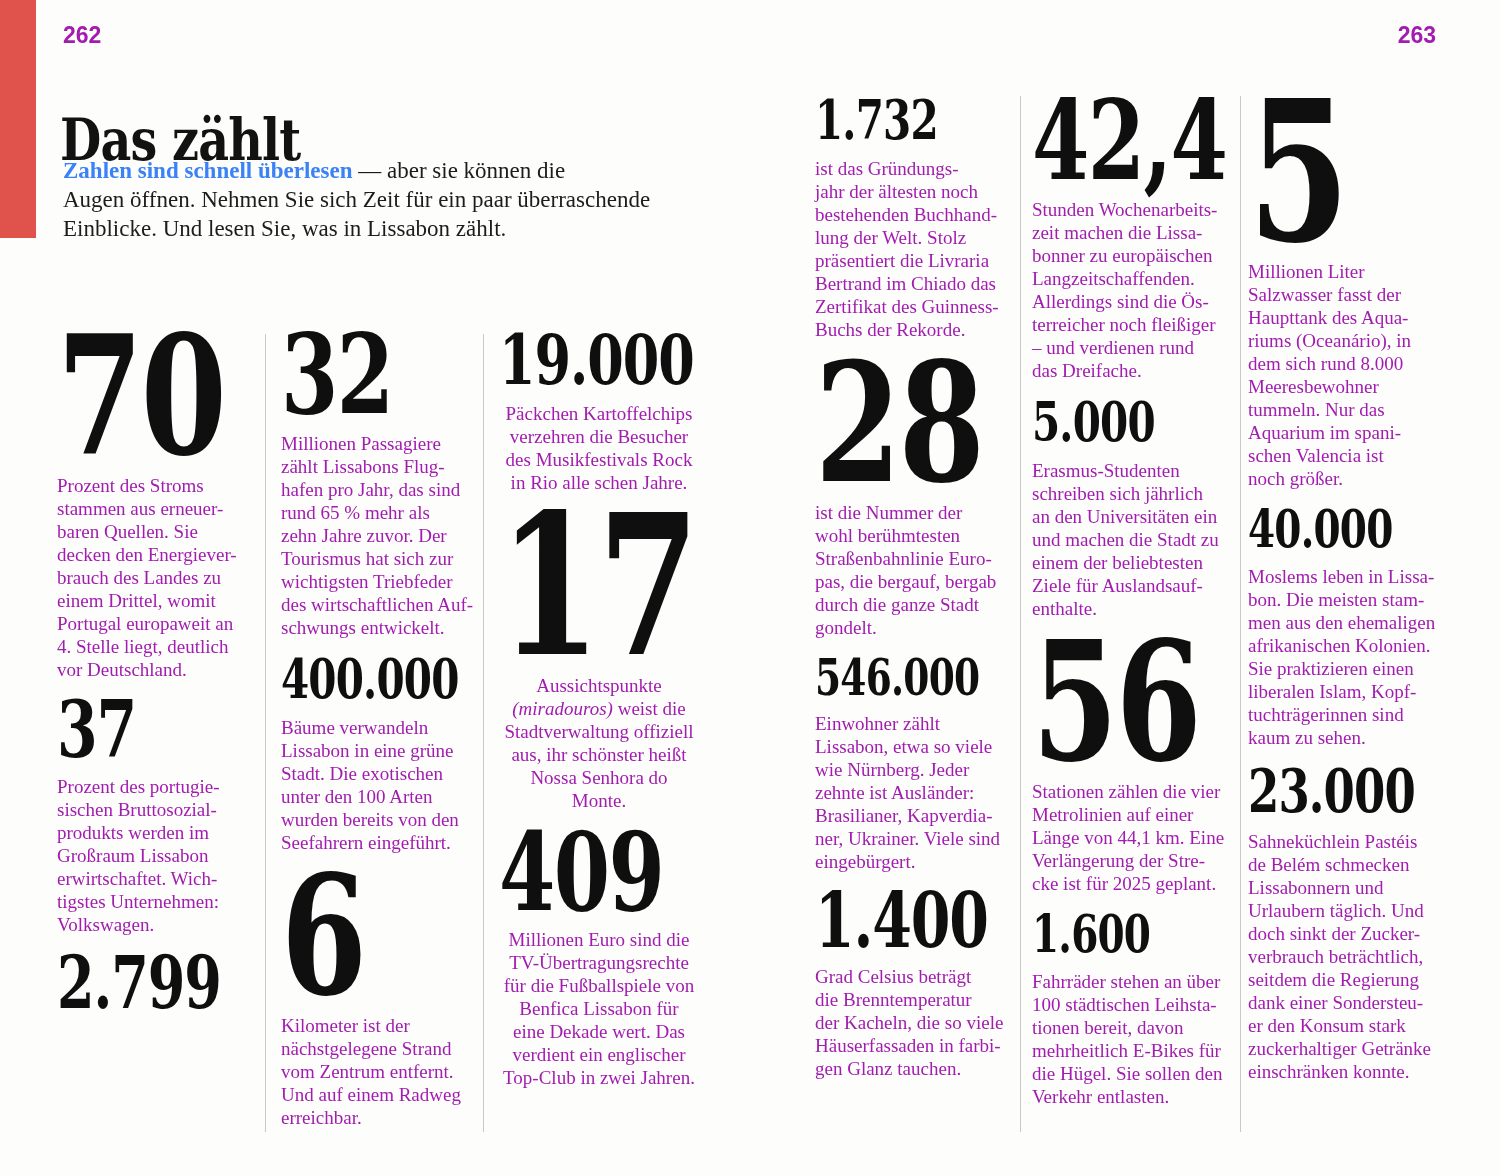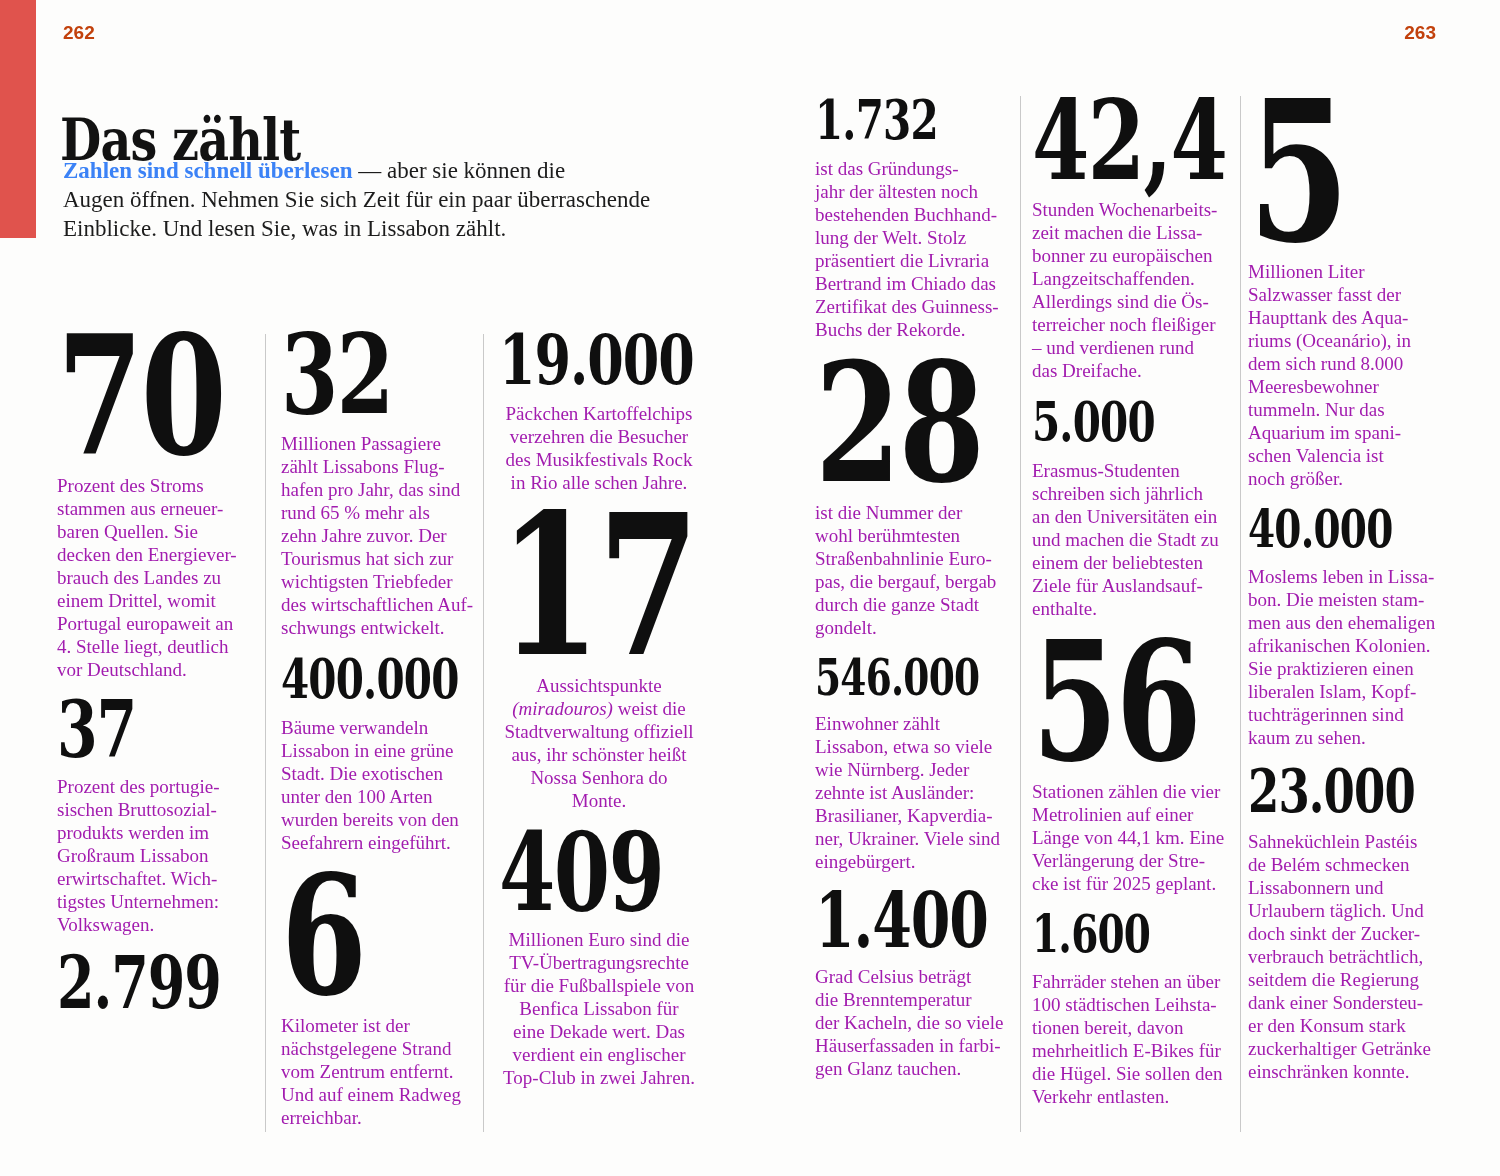--- a/index.html
+++ b/index.html
@@ -12,21 +12,21 @@
     color:#191919;
   }
   .accent-bar{
     position:absolute;left:0;top:0;
     width:36px;height:238px;
     background:#e0534d;
   }
   .pagenum{
     position:absolute;top:22px;
     font-family:"Liberation Sans", sans-serif;
-    font-weight:700;font-size:19px;color:#c2410c;
+    font-weight:700;font-size:23px;color:#a21caf;
   }
   .pagenum.left{left:63px;}
   .pagenum.right{right:64px;text-align:right;}
   .title{
     position:absolute;left:60px;top:72px;
     font-family:"DejaVu Serif", serif;
     font-weight:700;font-size:58px;line-height:1;
     letter-spacing:-1px;color:#121212;
     transform:scaleX(.82);transform-origin:0 0;
     white-space:pre;

